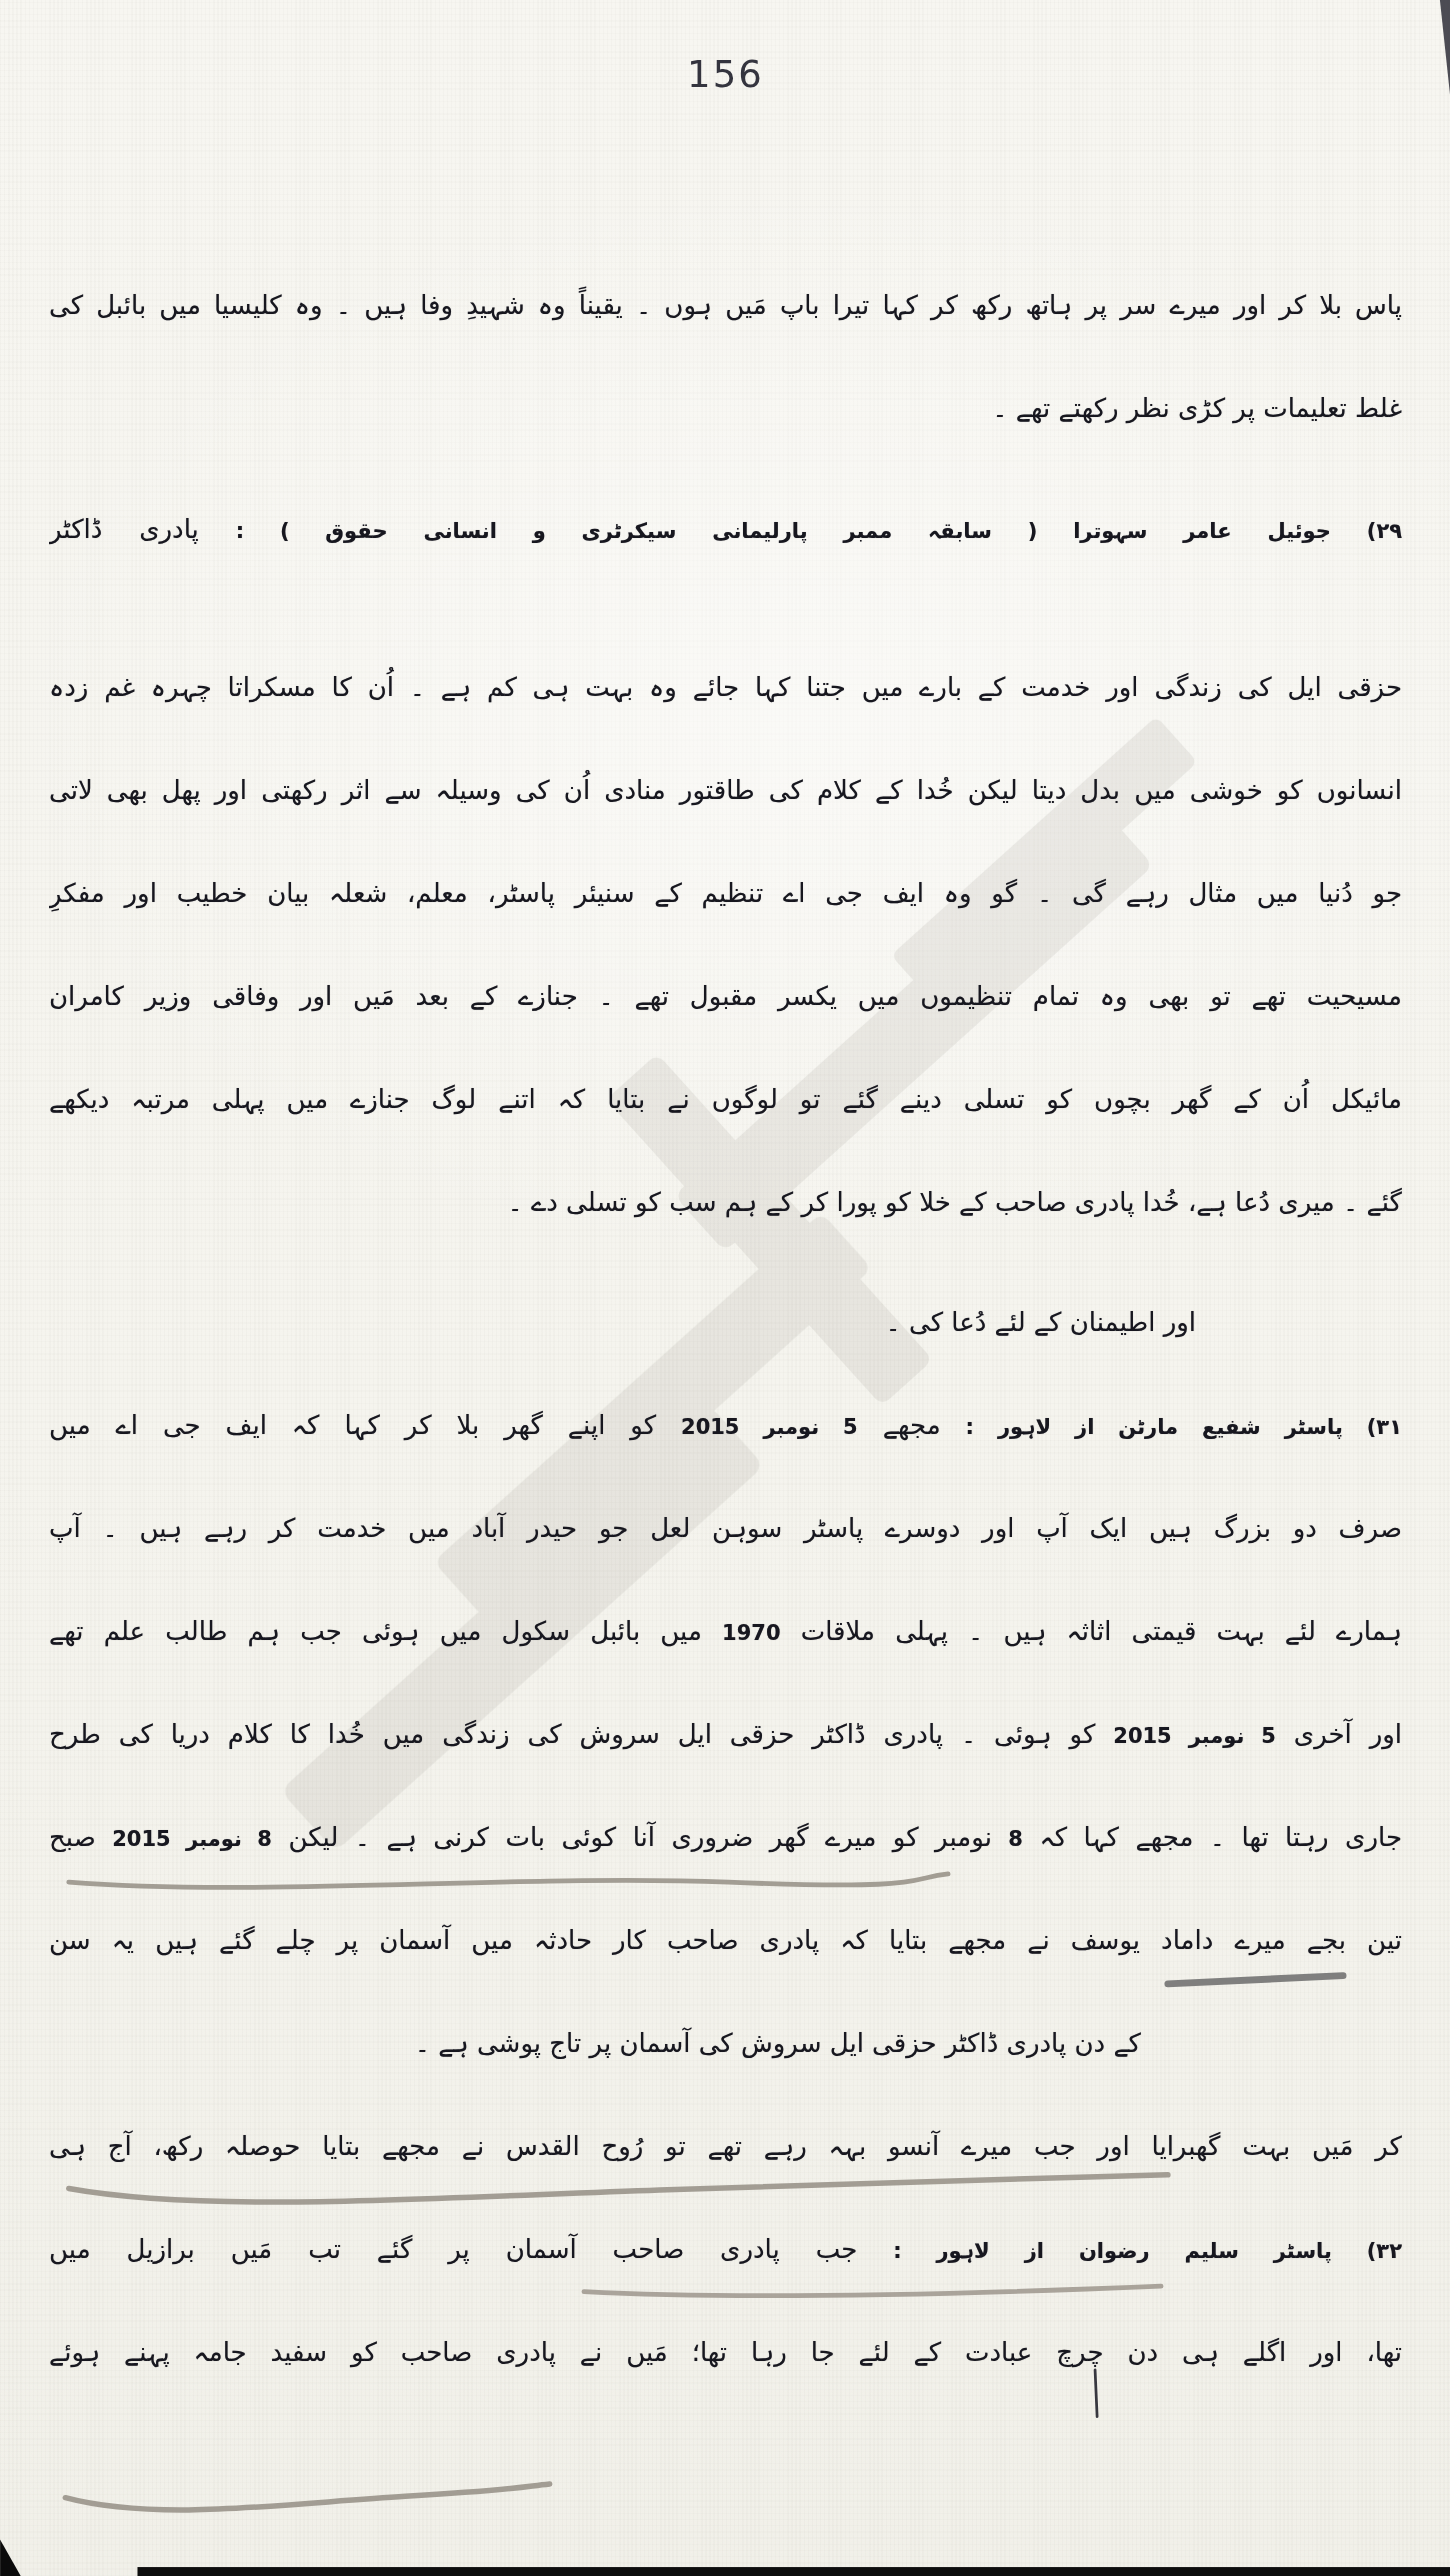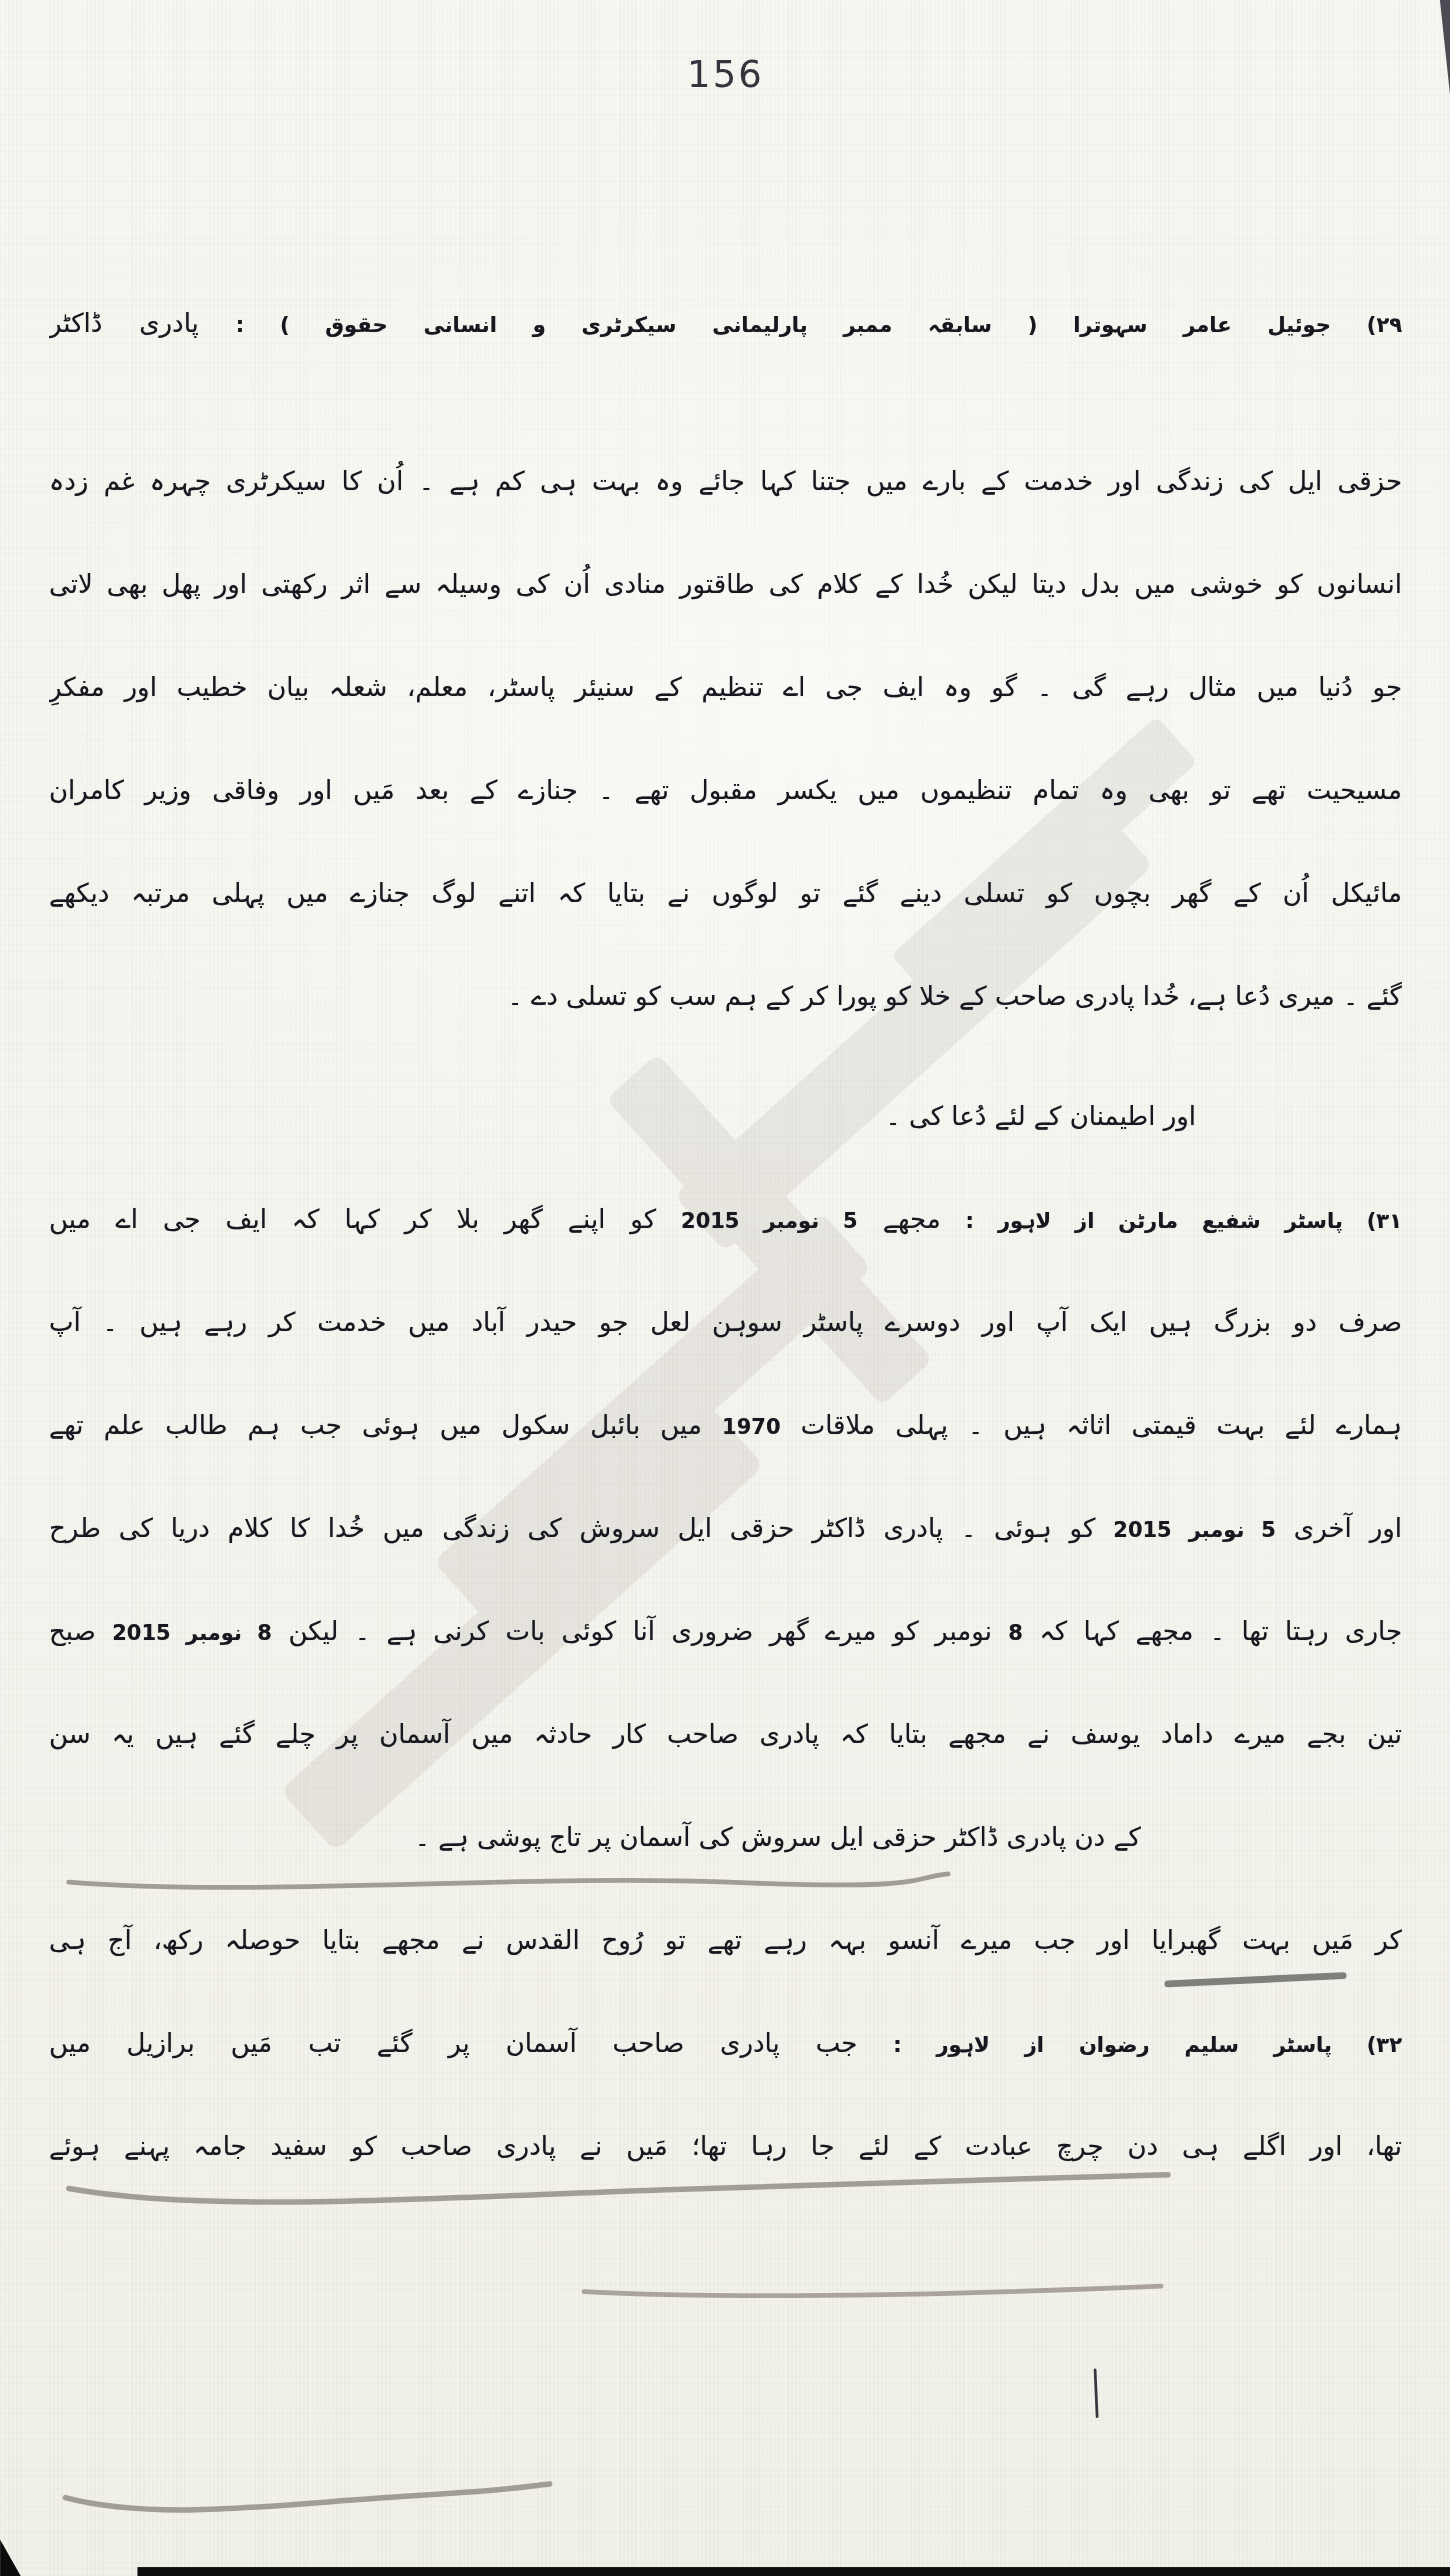--- a/index.html
+++ b/index.html
@@ -66,23 +66,27 @@
         </g>
       <g transform="translate(1520,1250) rotate(-42)">
           <rect x="-260" y="-45" width="520" height="90" rx="12"></rect>
         </g>
     </g>
   </svg>
 
   <div id="page-number">156</div>
 
   <div id="content">
+      <div class="para" id="paragraph-intro">
+        <div class="line fill"><span class="seg-r">پاس بلا کر اور میرے سر پر ہاتھ رکھ کر کہا تیرا باپ مَیں ہوں ۔ یقیناً وہ شہیدِ وفا ہیں ۔ وہ کلیسیا میں بائبل کی</span></div>
+        <div class="line short"><span class="seg-r">غلط تعلیمات پر کڑی نظر رکھتے تھے ۔</span></div>
+      </div>
       <div class="para" id="paragraph-s29">
         <div class="line fill"><span class="seg-b">۲۹)  جوئیل عامر سہوترا ( سابقہ ممبر پارلیمانی سیکرٹری و انسانی حقوق ) :</span><span class="seg-r"> پادری ڈاکٹر</span></div>
-        <div class="line fill"><span class="seg-r">حزقی ایل کی زندگی اور خدمت کے بارے میں جتنا کہا جائے وہ بہت ہی کم ہے ۔ اُن کا سیکرٹری چہرہ غم زدہ</span></div>
+        <div class="line fill"><span class="seg-r">حزقی ایل کی زندگی اور خدمت کے بارے میں جتنا کہا جائے وہ بہت ہی کم ہے ۔ اُن کا مسکراتا چہرہ غم زدہ</span></div>
         <div class="line fill"><span class="seg-r">انسانوں کو خوشی میں بدل دیتا لیکن خُدا کے کلام کی طاقتور منادی اُن کی وسیلہ سے اثر رکھتی اور پھل بھی لاتی</span></div>
         <div class="line fill"><span class="seg-r">جو دُنیا میں مثال رہے گی ۔ گو وہ ایف جی اے تنظیم کے سنیئر پاسٹر، معلم، شعلہ بیان خطیب اور مفکرِ</span></div>
         <div class="line fill"><span class="seg-r">مسیحیت تھے تو بھی وہ تمام تنظیموں میں یکسر مقبول تھے ۔ جنازے کے بعد مَیں اور وفاقی وزیر کامران</span></div>
         <div class="line fill"><span class="seg-r">مائیکل اُن کے گھر بچوں کو تسلی دینے گئے تو لوگوں نے بتایا کہ اتنے لوگ جنازے میں پہلی مرتبہ دیکھے</span></div>
         <div class="line short"><span class="seg-r">گئے ۔ میری دُعا ہے، خُدا پادری صاحب کے خلا کو پورا کر کے ہم سب کو تسلی دے ۔</span></div>
       </div>
       <div class="para" id="paragraph-s30">
         <div class="line short" style="padding-right: 206px;"><span class="seg-r">اور اطیمنان کے لئے دُعا کی ۔</span></div>
       </div>
       <div class="para" id="paragraph-s31">

